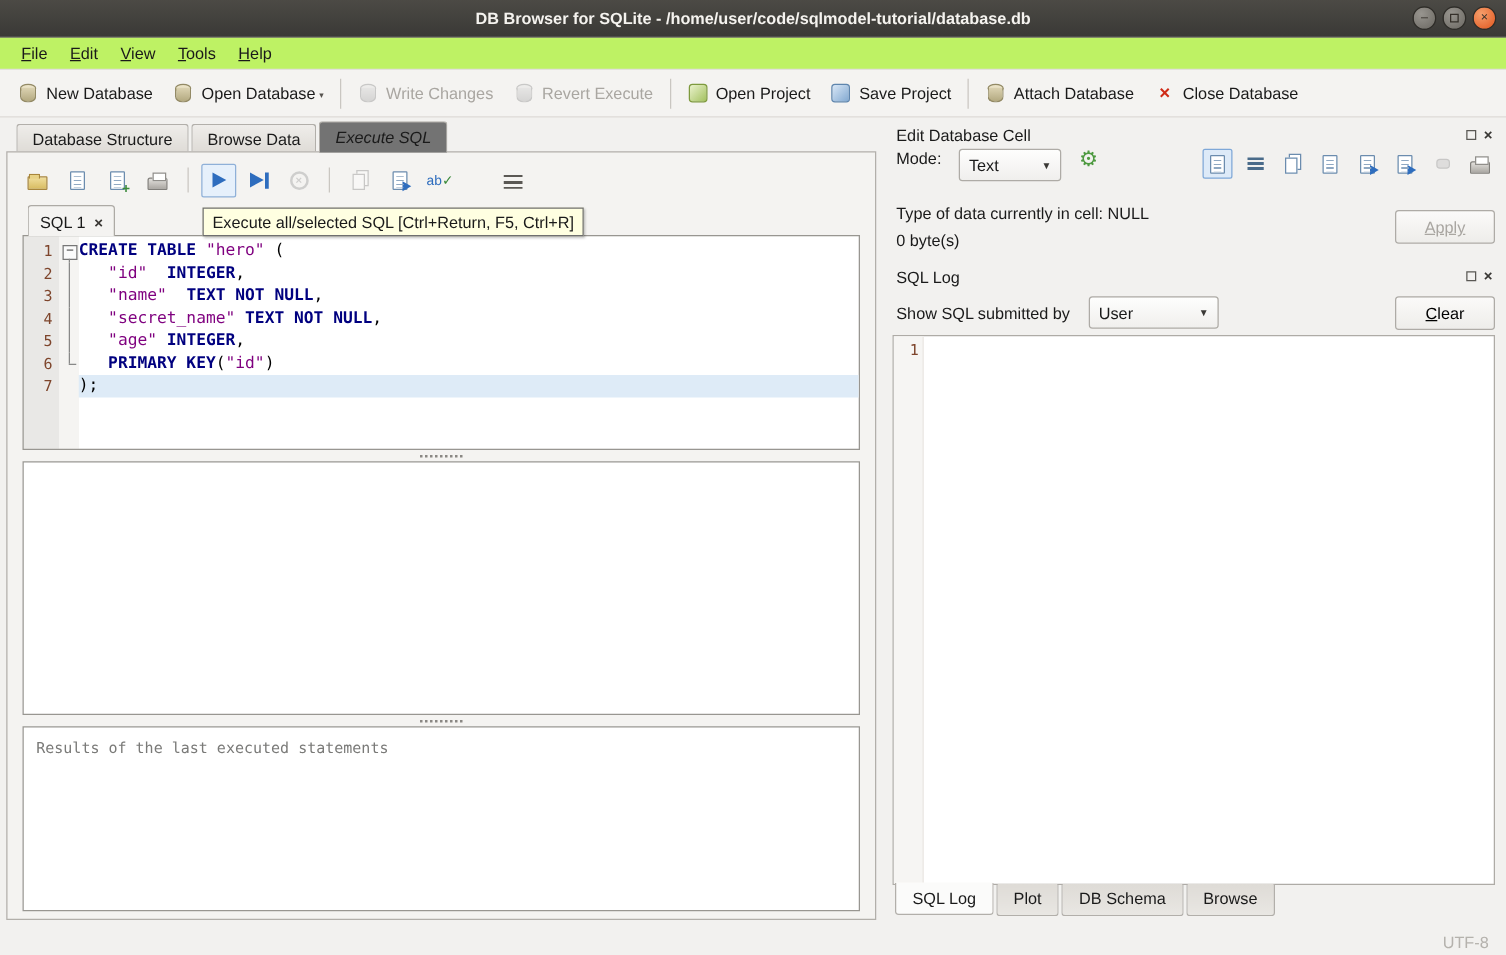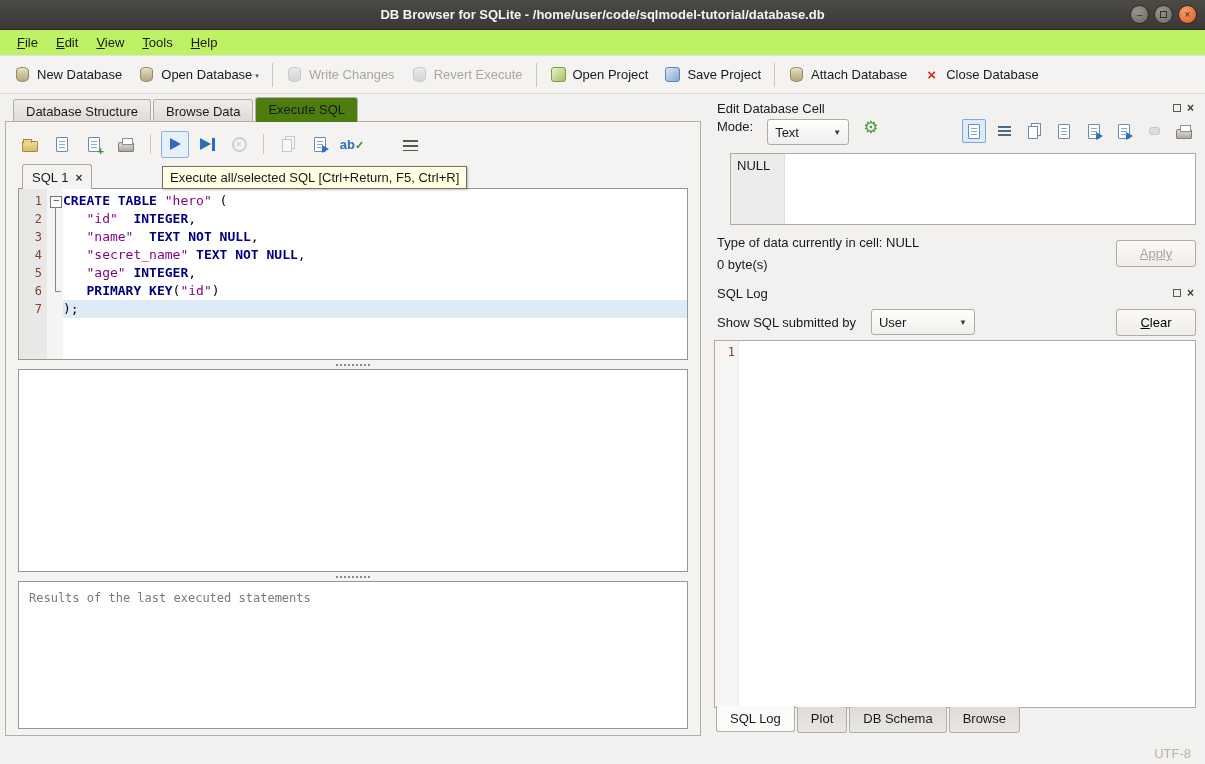--- a/index.html
+++ b/index.html
@@ -73,21 +73,21 @@
   .content { flex:1; display:flex; min-height:0; }
 
   
   .left-panel { width:706px; flex:0 0 706px; display:flex; flex-direction:column; position:relative; padding-bottom:6px; }
   .tabbar { height:27px; flex:0 0 27px; display:flex; align-items:flex-end; padding-left:13px; }
   .tab {
     border:1px solid #B2AFAA; border-bottom:none; border-radius:3px 3px 0 0;
     background:linear-gradient(#EFEDEA,#DEDBD6); padding:4px 12px 3px; margin-right:2px;
     position:relative; top:1px; white-space:nowrap;
   }
-  .tab.active { background:#4d7c0f; padding-bottom:5px; z-index:2; }
+  .tab.active { background:#737373; padding-bottom:5px; z-index:2;font-style:italic; }
   .tab-pane {
     flex:1; margin:0 5px; border:1px solid #B2AFAA; background:#F4F3F1;
     display:flex; flex-direction:column; padding:6px 0 6px; min-height:0; position:relative; z-index:1;
   }
 
   
   .sql-toolbar { height:32px; flex:0 0 32px; display:flex; align-items:center; padding:0 10px; gap:4px; }
   .stb { width:28px; height:27px; display:flex; align-items:center; justify-content:center;
     border:1px solid transparent; border-radius:2px; }
   .stb.focused { border:1px solid #8FB0D8; background:#E6F0FB; }
@@ -110,21 +110,21 @@
     background:repeating-linear-gradient(#8FA8C2 0 1px, transparent 1px 3px); }
   .doc.plus::before { content:"+"; position:absolute; right:-5px; bottom:-6px; color:#3A8A3A; font-weight:bold; font-size:11px; }
   .doc.arrow::before { content:""; position:absolute; right:-4px; bottom:-2px;
     border-top:4px solid transparent; border-bottom:4px solid transparent; border-left:7px solid #2E6DBE; }
   .printer { width:16px; height:10px; background:linear-gradient(#E2E0DC,#ABA8A3); border:1px solid #807E7A;
     border-radius:2px 2px 1px 1px; position:relative; margin-top:6px; }
   .printer::before { content:""; position:absolute; left:3px; top:-5px; width:9px; height:5px;
     background:#FFF; border:1px solid #908E8A; }
   .copy2 { width:10px; height:13px; background:#FFF; border:1px solid #6B8CAE; margin:3px 0 0 -3px;
     box-shadow:3px -3px 0 -1px #FFF, 3px -3px 0 0 #6B8CAE; }
-  .abcheck { font-size:13px; font-weight:bold; color:#2E6DBE; white-space:nowrap; }
+  .abcheck { font-size:11px; font-weight:normal; color:#2E6DBE; white-space:nowrap; }
   .abcheck::after { content:"✓"; color:#3A8A3A; font-size:11px; }
   .wrapic { width:15px; height:11px;
     background:repeating-linear-gradient(#5A5854 0 2px, transparent 2px 5px); margin-top:2px; }
 
   
   .tooltip {
     position:absolute; left:162px; top:72px; z-index:30;
     background:#FFFFE1; border:1px solid #6F6F6F; padding:3px 7px; white-space:nowrap;
     box-shadow:1px 1px 2px rgba(0,0,0,.25);
   }
@@ -448,24 +448,20 @@
             </span>
           <span class="cib dim">
               <span class="nullpill"></span>
             </span>
           <span class="cib">
               <span class="printer"></span>
             </span>
         </div>
       </div>
 
-      <div class="cell-editor">
-        <div class="cell-gutter"></div>
-        <span class="cell-value">NULL</span>
-      </div>
 
       <div class="type-row">
         <div class="type-col">
           <div>Type of data currently in cell: NULL</div>
           <div>0 byte(s)</div>
         </div>
         <button class="btn disabled">
           <span>Apply</span>
         </button>
       </div>

